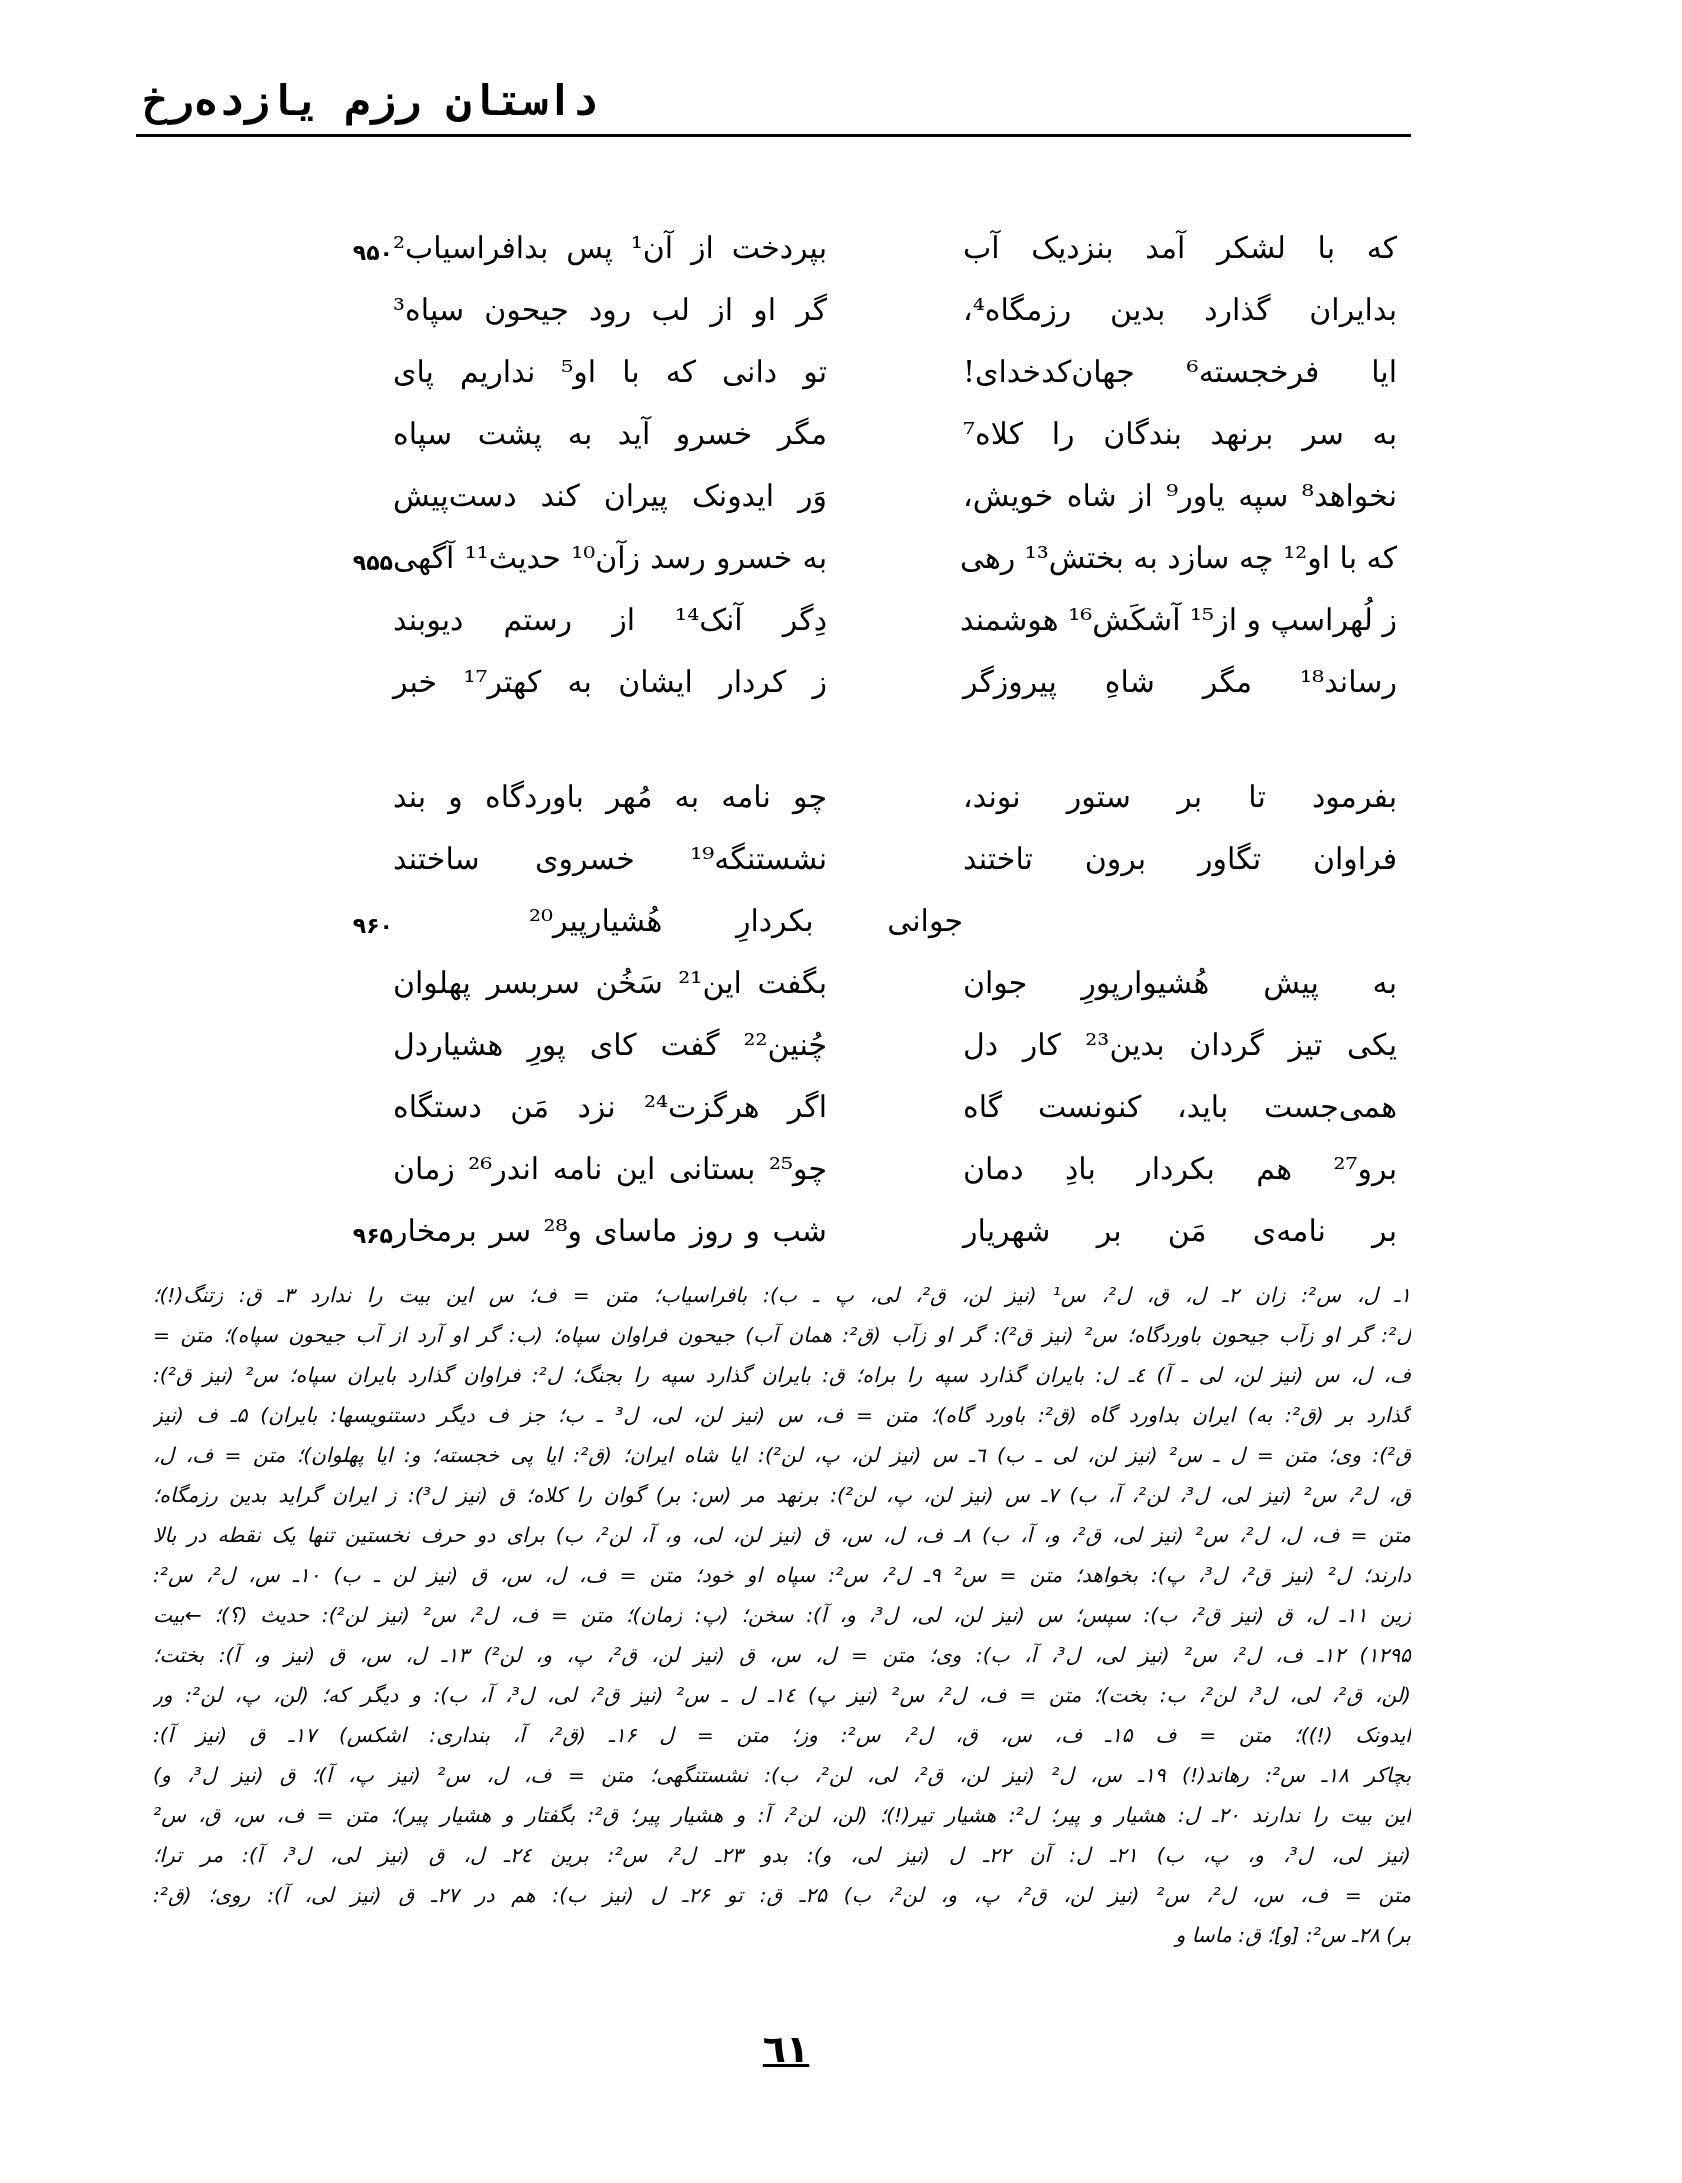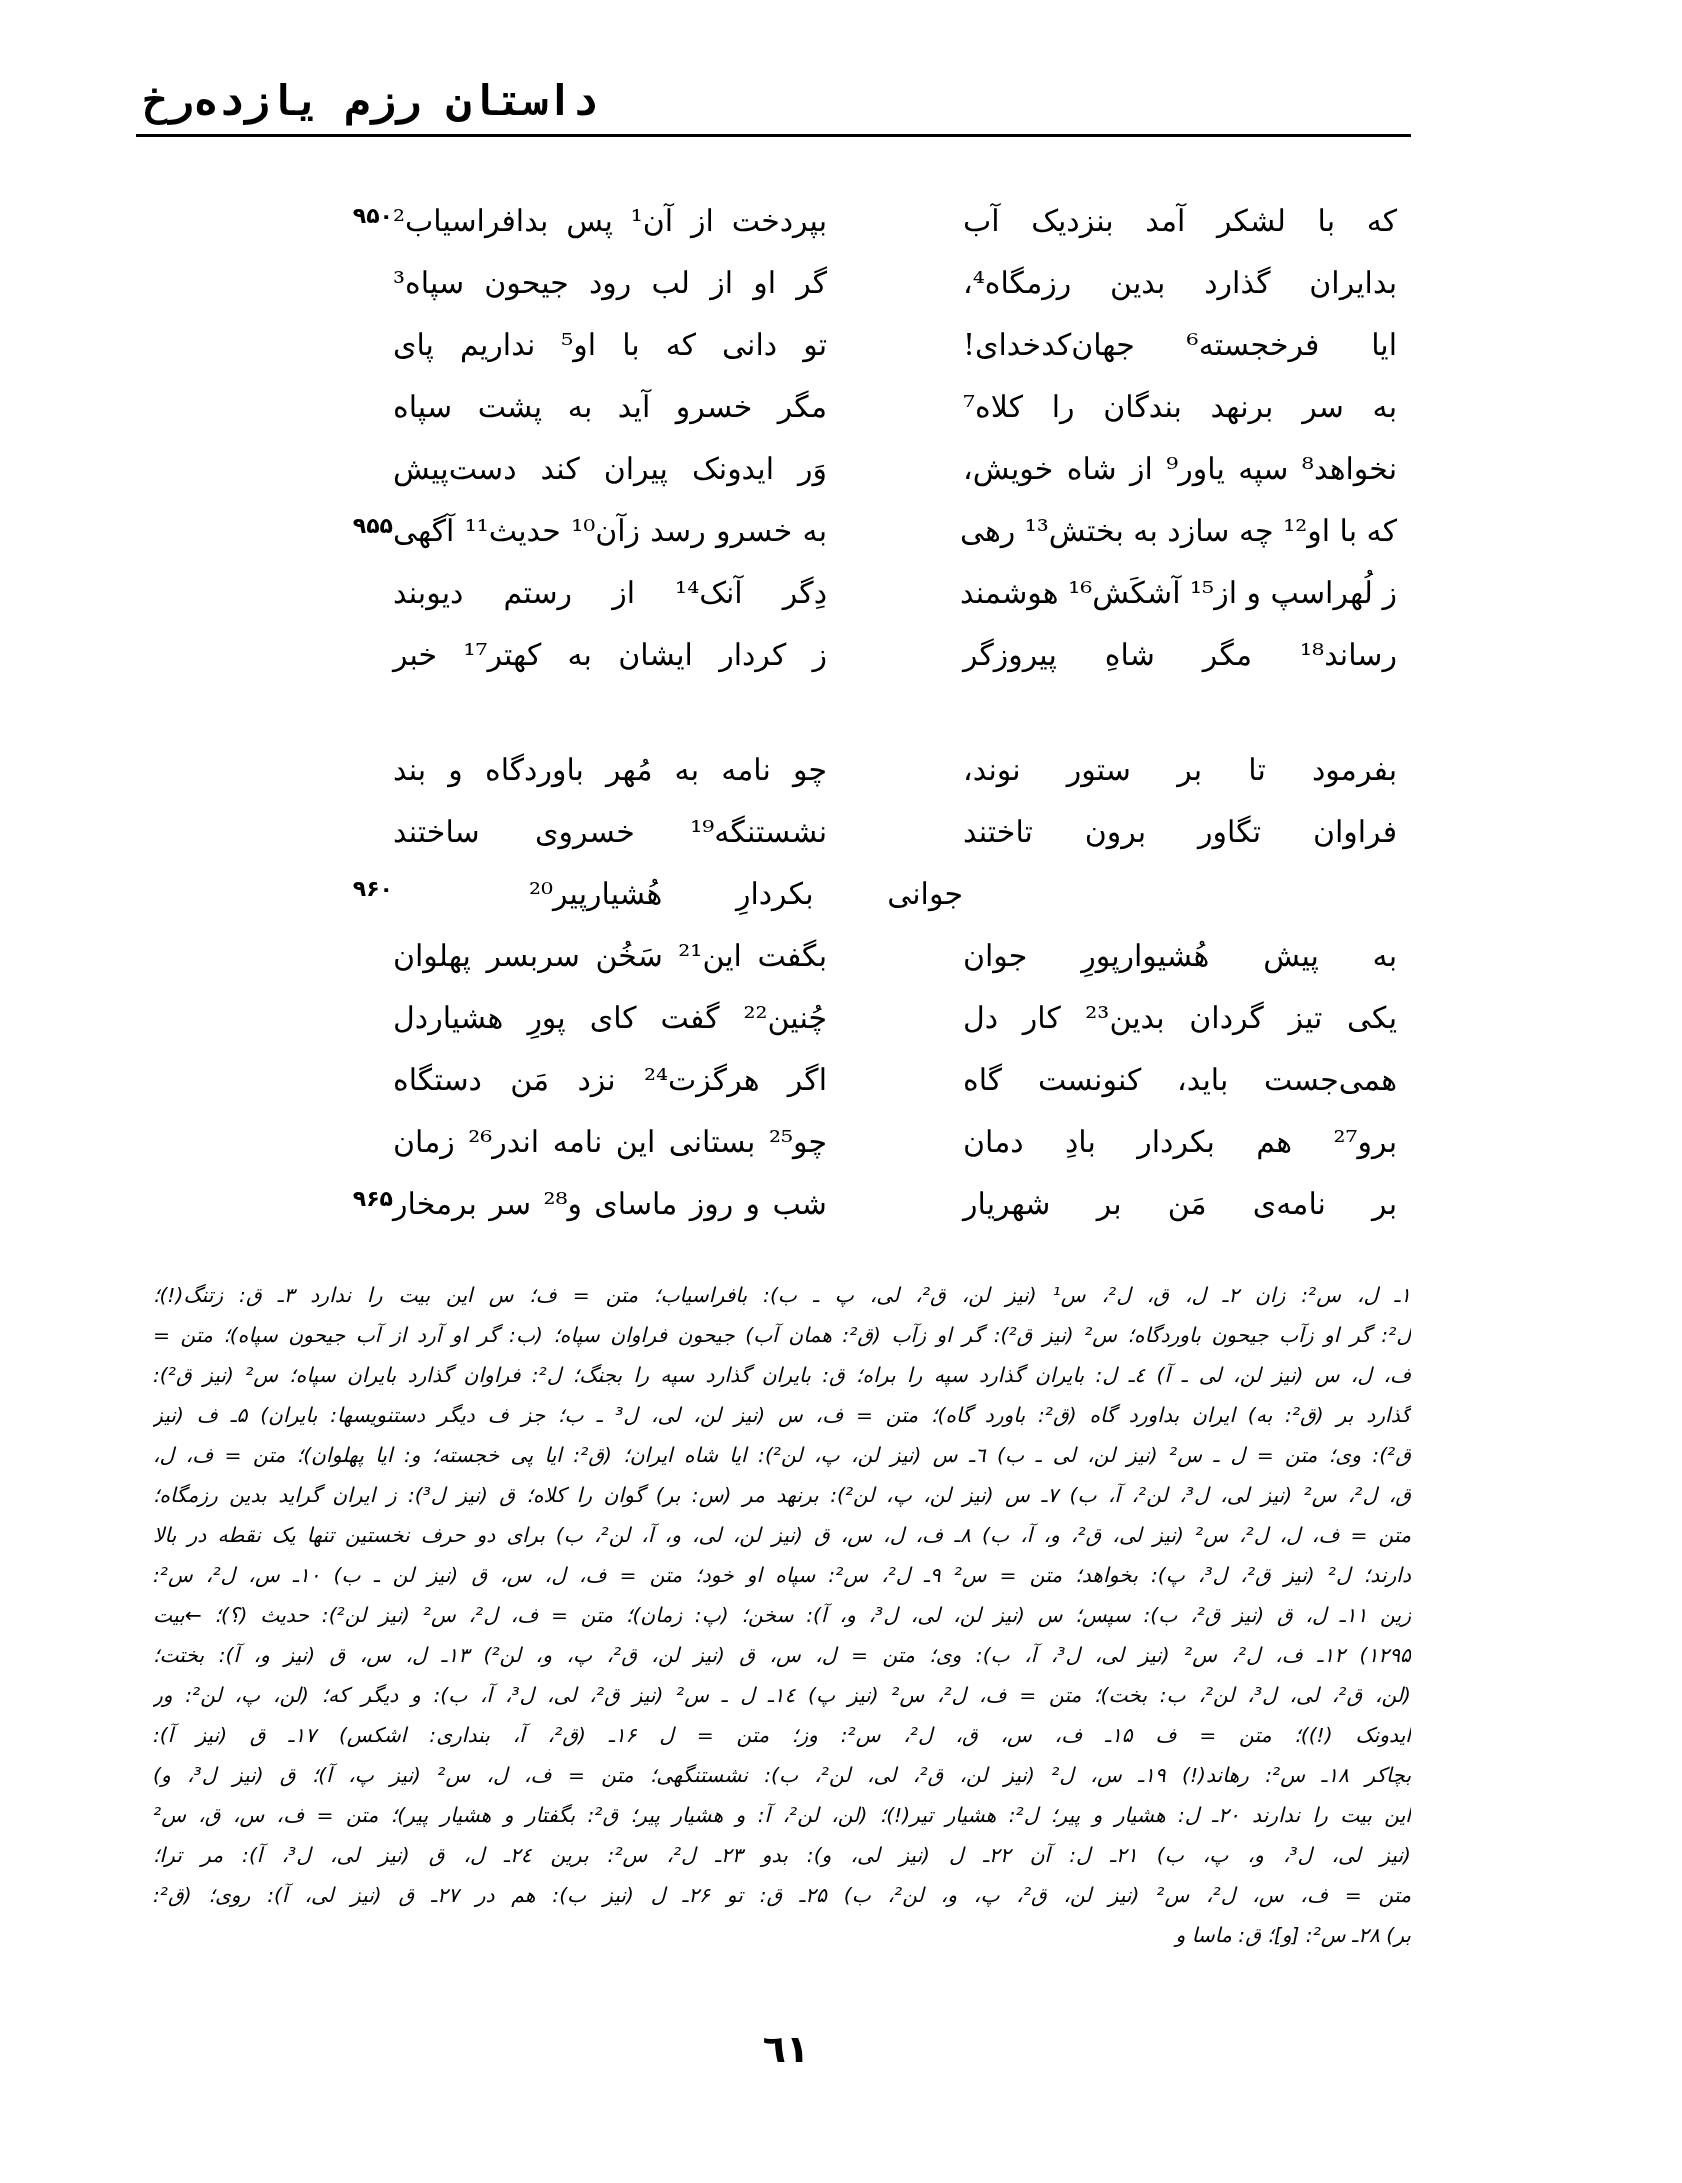--- a/index.html
+++ b/index.html
@@ -45,21 +45,21 @@
       left: 285px;
       top: 203px;
       width: 1126px;
     }
     .stanza {
       margin-bottom: 53px;
     }
     .couplet {
       display: flex;
       flex-direction: row-reverse;
-      align-items: flex-start;
+      align-items: flex-end;
       height: 62px;
       direction: rtl;
     }
     .verse-num {
       width: 108px;
       text-align: right;
       font-family: "DejaVu Sans", sans-serif;
       font-weight: bold;
       font-size: 22px;
       direction: rtl;
@@ -104,20 +104,21 @@
     .page-number {
       position: absolute;
       left: 732px;
       top: 2027px;
       width: 108px;
       text-align: center;
       font-family: "DejaVu Sans", sans-serif;
       font-weight: bold;
       font-size: 38px;
       direction: rtl;
+      text-decoration: underline;
     }
   </style>
 </head>
 <body>
 
 <div class="page-header">
   <div class="running-title">داستان رزم یازده‌رخ</div>
   <div class="header-rule"></div>
 </div>
 

